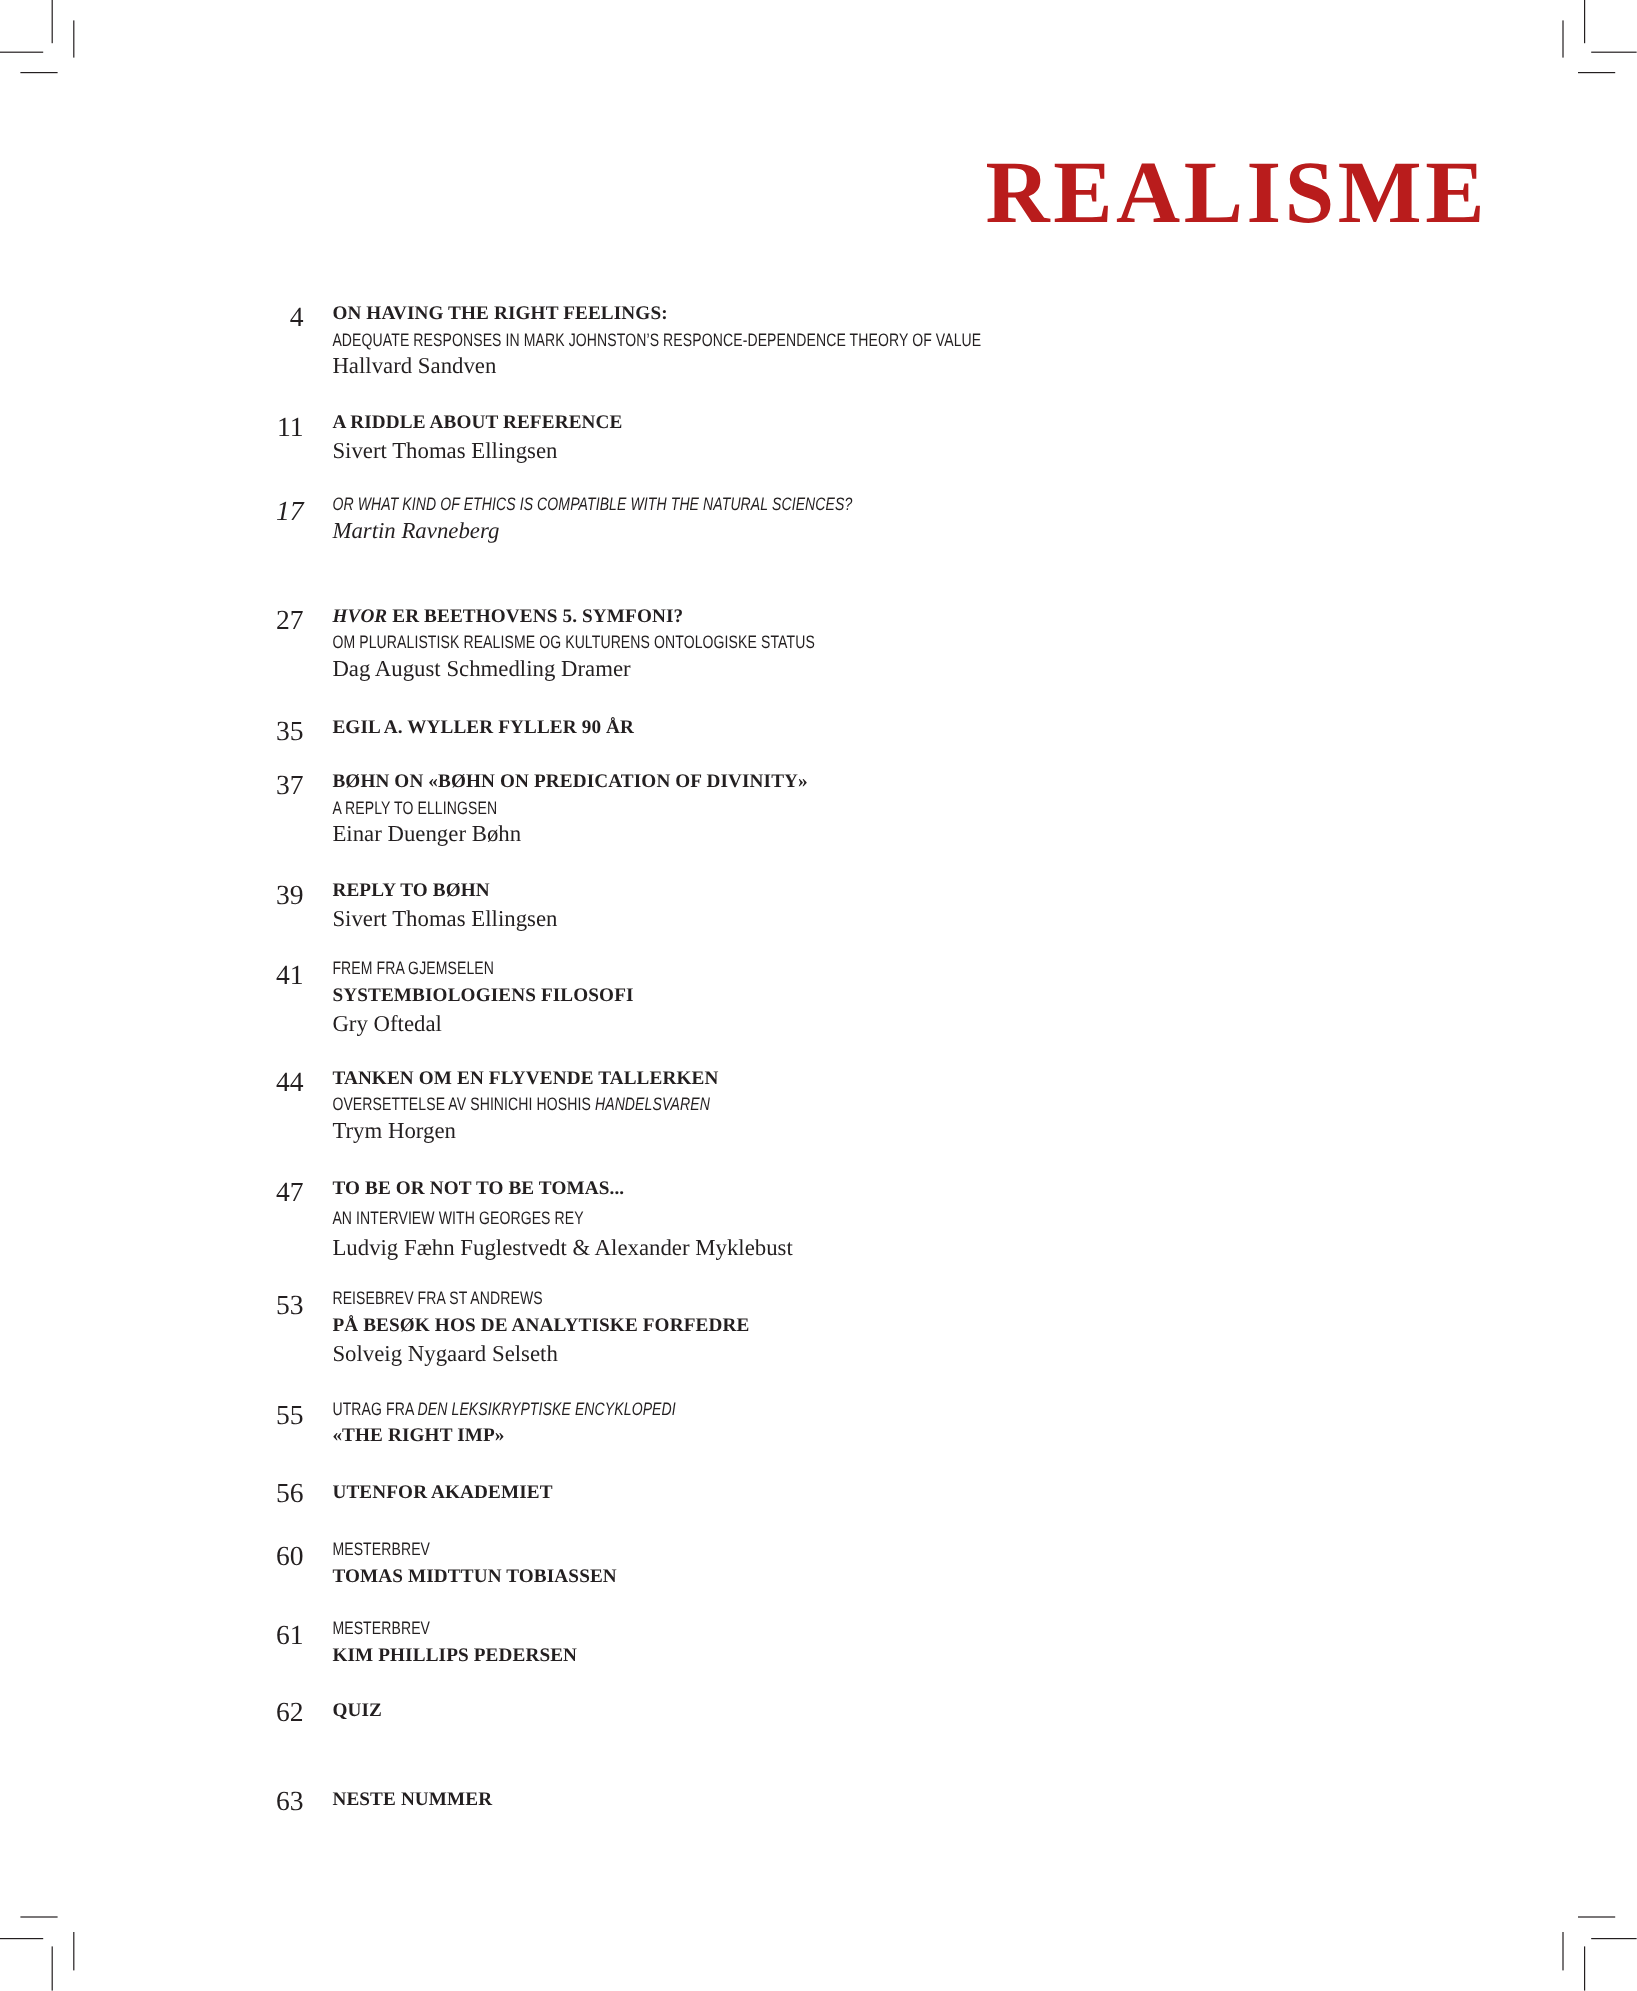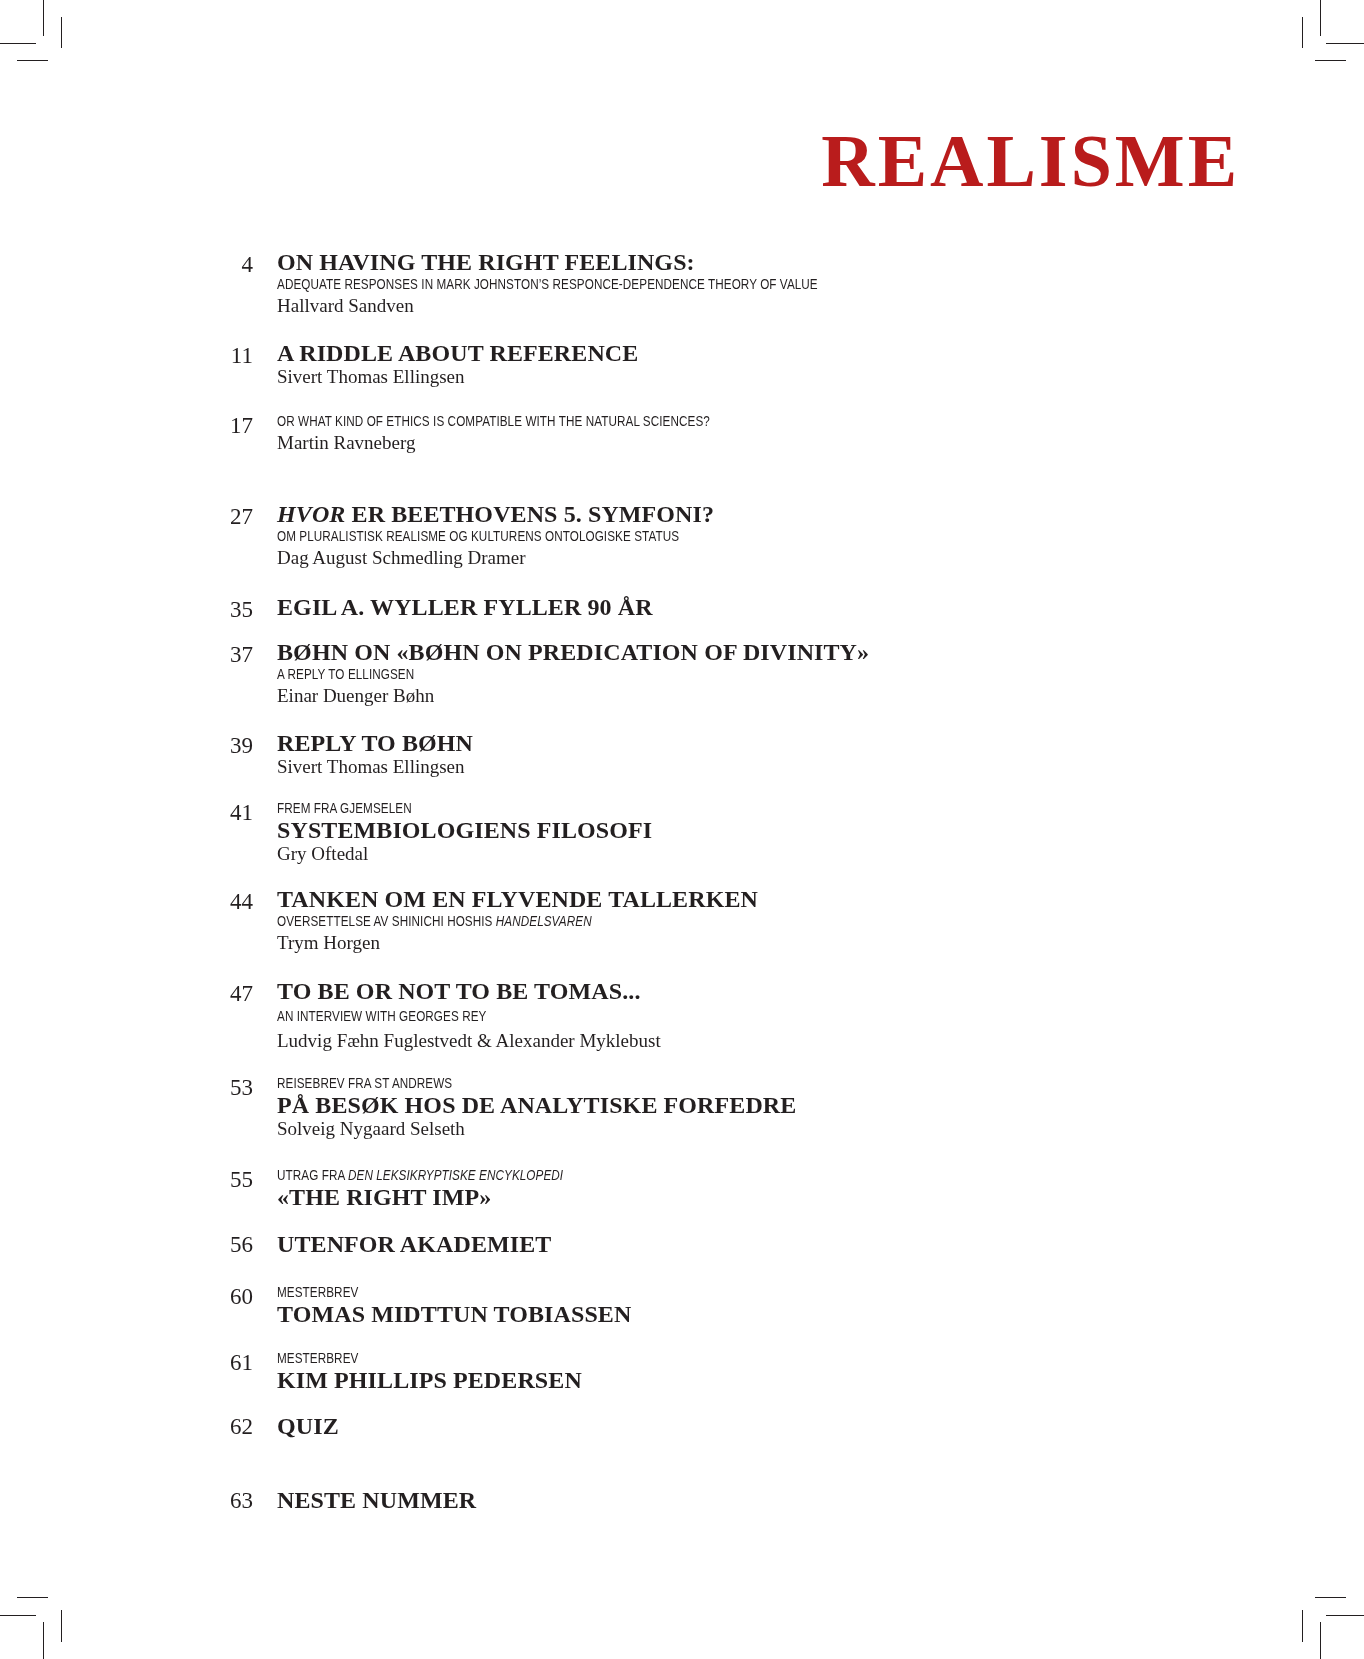--- a/index.html
+++ b/index.html
@@ -60,21 +60,21 @@
       line-height: 20px;
       transform: scaleX(0.78);
       transform-origin: left center;
       white-space: nowrap;
       letter-spacing: 0.1px;
       display: block;
     }
     .kicker em, .subtitle em { font-style: italic; }
     .title {
       font-weight: bold;
-      font-size: 24px;
+      font-size: 16px;
       line-height: 24px;
       display: block;
       letter-spacing: 0.1px;
     }
     .title em { font-style: italic; }
     .author {
       font-size: 19px;
       line-height: 23px;
       display: block;
     }
@@ -112,21 +112,21 @@
     <span class="subtitle">ADEQUATE RESPONSES IN MARK JOHNSTON’S RESPONCE-DEPENDENCE THEORY OF VALUE</span>
     <span class="author">Hallvard Sandven</span>
   </div>
 
   <div class="entry" style="position:absolute;top:91px;">
     <span class="page-num">11</span>
     <span class="title">A RIDDLE ABOUT REFERENCE</span>
     <span class="author">Sivert Thomas Ellingsen</span>
   </div>
 
-  <div class="entry" style="position:absolute;top:161px;">
+  <div class="entry" style="position:absolute;top:161px;font-style:italic;">
     <span class="page-num">17</span>
     <span class="subtitle">OR WHAT KIND OF ETHICS IS COMPATIBLE WITH THE NATURAL SCIENCES?</span>
     <span class="author">Martin Ravneberg</span>
   </div>
 
   <div class="entry" style="position:absolute;top:252px;">
     <span class="page-num">27</span>
     <span class="title"><em>HVOR</em><span> ER BEETHOVENS 5. SYMFONI?</span></span>
     <span class="subtitle">OM PLURALISTISK REALISME OG KULTURENS ONTOLOGISKE STATUS</span>
     <span class="author">Dag August Schmedling Dramer</span>

